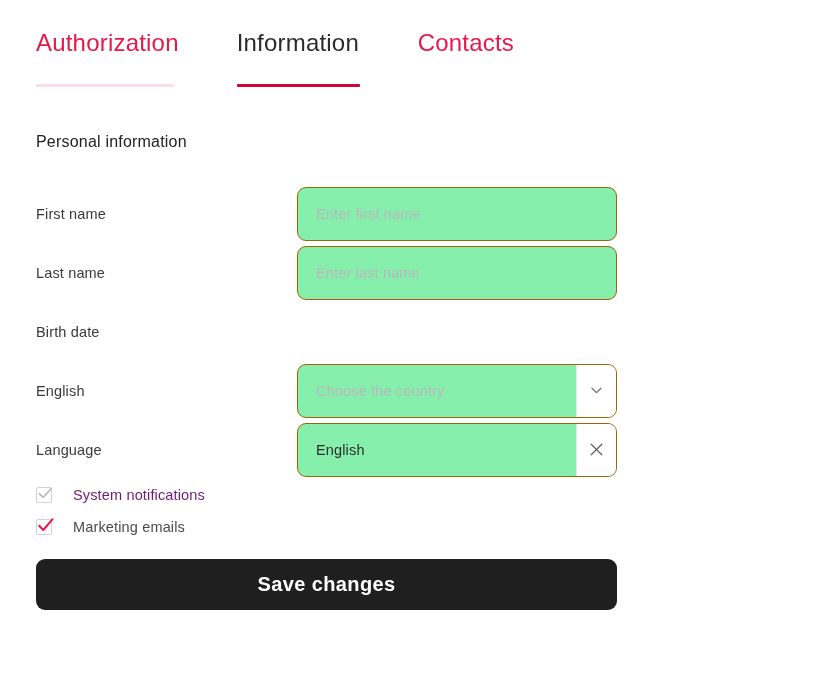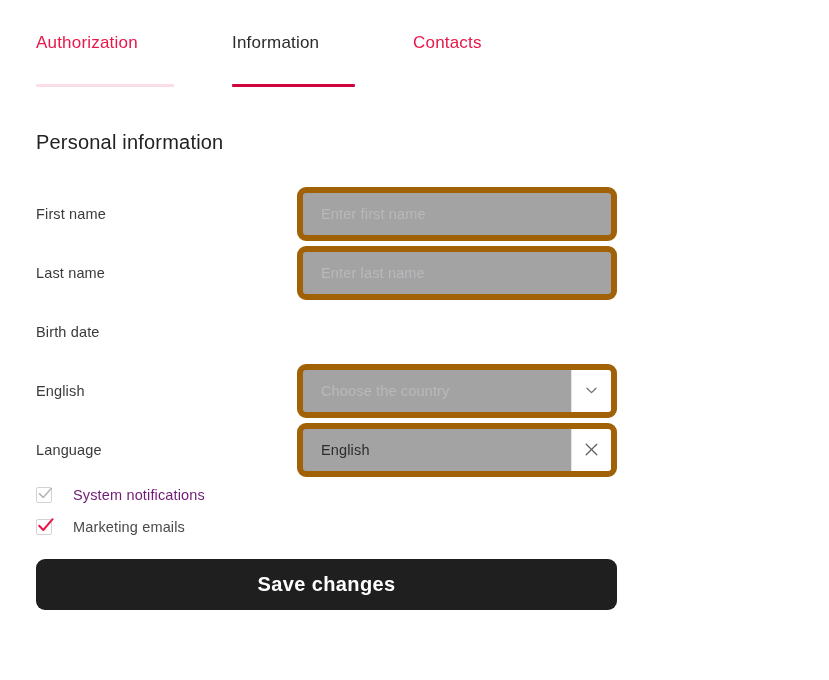--- a/index.html
+++ b/index.html
@@ -26,42 +26,42 @@
   }
   .tab {
     display: flex;
     flex-direction: column;
     align-items: stretch;
     margin-right: 58px;
     cursor: pointer;
   }
   .tab:last-child { margin-right: 0; }
   .tab-label {
-    font-size: 17px;
+    font-size: 24px;
     letter-spacing: 0.2px;
     line-height: 26px;
     white-space: nowrap;
   }
   .tab-inactive .tab-label { color: #e8174a; }
   .tab-active .tab-label { color: #2b2b2b; }
   .tab-underline {
     height: 3px;
     margin-top: 28px;
     border-radius: 1px;
     background: transparent;
   }
   .tab-underline.visited { background: #fbdde5; }
   .tab-underline.active  { background: #d0043c; }
 
   
   .section-title {
     position: absolute;
     left: 36px;
     top: 129px;
-    font-size: 20px;
+    font-size: 16px;
     color: #222222;
     letter-spacing: 0.2px;
     line-height: 26px;
   }
 
   
   .form {
     position: absolute;
     left: 36px;
     top: 192px;
@@ -78,23 +78,23 @@
     width: 261px;
     flex: 0 0 261px;
     font-size: 14.5px;
     color: #3a3a3a;
     letter-spacing: 0.15px;
   }
   .field-control {
     flex: 1 1 auto;
     height: 54px;
     box-sizing: border-box;
-    border: 6px solid #a16207;
+    border: 1px solid #a16207;
     border-radius: 9px;
-    background: #a3a3a3;
+    background: #86efac;
     display: flex;
     align-items: stretch;
     overflow: hidden;
   }
   .field-input {
     flex: 1 1 auto;
     border: 0;
     outline: none;
     background: transparent;
     font-family: "Liberation Sans", sans-serif;

